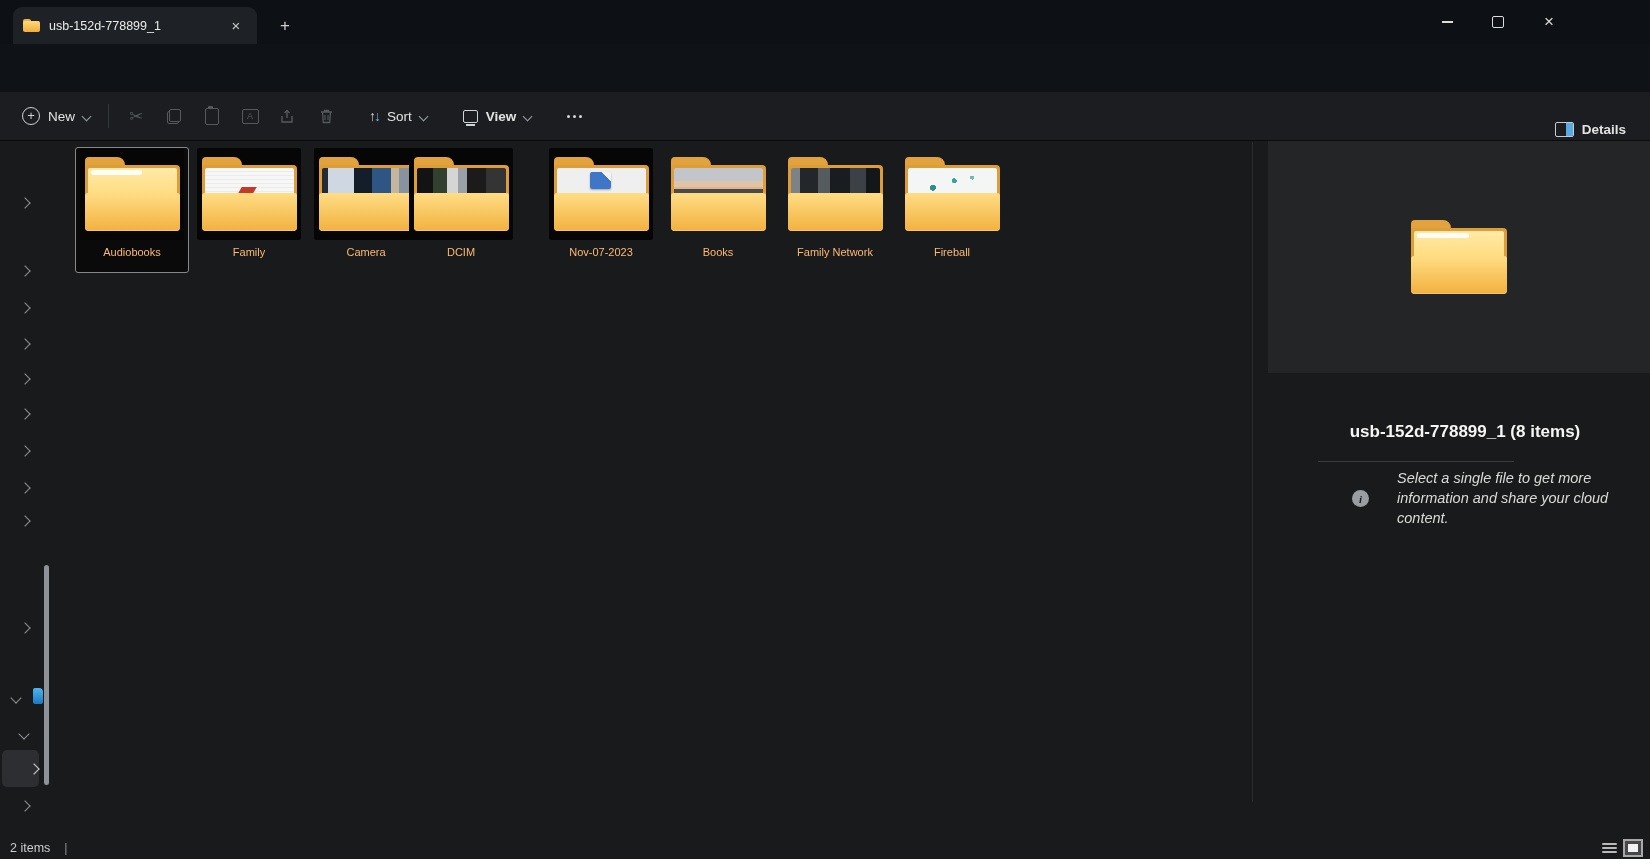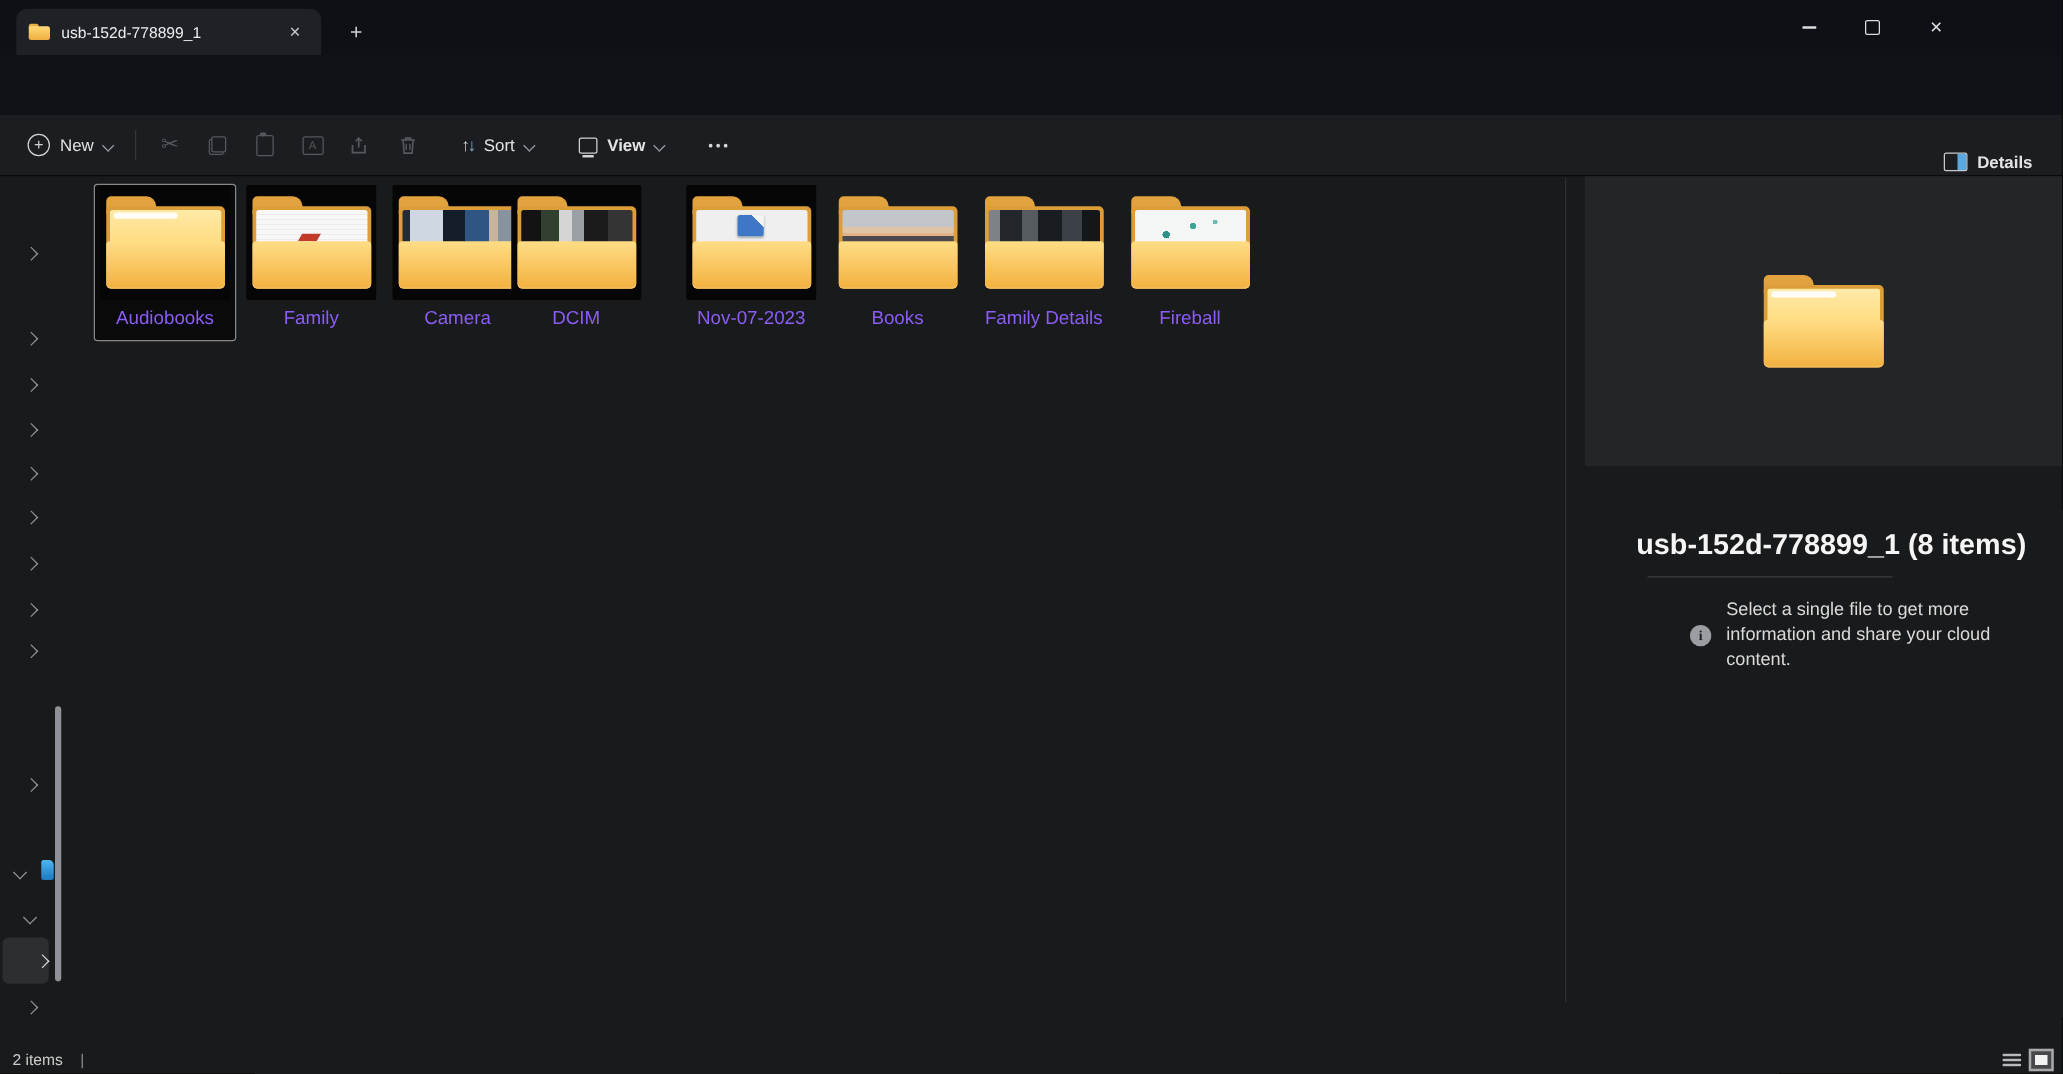--- a/index.html
+++ b/index.html
@@ -81,21 +81,21 @@
   .side-chev.down{transform:rotate(45deg);}
   .side-hover{left:2px;top:750px;width:37px;height:37px;background:#2c2e31;border-radius:5px;}
   .side-scrollbar{left:44px;top:565px;width:5px;height:220px;background:#8f9296;border-radius:3px;}
   .side-bluefrag{left:33px;top:688px;width:10px;height:16px;background:linear-gradient(180deg,#4db6f0,#1f78c0);border-radius:2px 4px 2px 2px;}
 
   
   .tile{position:absolute;top:148px;width:112px;height:124px;display:flex;flex-direction:column;align-items:center;border-radius:2px;}
   .tile.selected{background:#0a0a0a;outline:1px solid #85888b;}
   .iconbox{width:104px;height:92px;display:flex;align-items:center;justify-content:center;border-radius:2px;}
   .iconbox.dark{background:#060606;}
-  .tile .label{margin-top:6px;font-size:15px;color:#8b5cf6;white-space:nowrap;}
+  .tile .label{margin-top:6px;font-size:11px;color:#fdba74;white-space:nowrap;}
 
   .folder{position:relative;width:95px;height:74px;}
   .folder .f-tab{position:absolute;left:0;top:0;width:40px;height:14px;border-radius:4px 8px 0 0;background:#e2a33f;}
   .folder .f-back{position:absolute;left:0;top:8px;right:0;bottom:0;border-radius:4px;background:#dd9d39;}
   .folder .strip{position:absolute;left:3px;top:11px;right:3px;height:32px;border-radius:2px;overflow:hidden;background:#e8e8e8;}
   .folder .f-front{position:absolute;left:0;right:0;bottom:0;height:38px;border-radius:3px 3px 4px 4px;
                    background:linear-gradient(180deg,#ffdd85,#f2b13f);box-shadow:0 -1px 0 rgba(255,255,255,.25) inset;}
 
   .folder[data-thumb="audiobooks"] .strip,
   .folder[data-thumb="preview"] .strip{background:linear-gradient(180deg,#ffeaa8,#ffd978);}
@@ -114,23 +114,23 @@
   .folder[data-thumb="family"] .strip{background:linear-gradient(90deg,#7d8287 0 10%,#23272b 10% 30%,#565b60 30% 44%,#191d21 44% 66%,#3c4147 66% 84%,#14171a 84%);}
   .folder[data-thumb="dots"] .strip{background:
       radial-gradient(circle 3px at 28% 62%, #2e8f86 97%, transparent),
       radial-gradient(circle 2.5px at 52% 40%, #3aa398 97%, transparent),
       radial-gradient(circle 2px at 72% 30%, #6cbcb2 97%, transparent),
       #f3f6f4;}
 
   
   .vdivider{left:1252px;top:142px;width:1px;height:660px;background:#2b2d2f;}
   .previewbox{left:1268px;top:141px;width:382px;height:232px;background:#232527;display:flex;align-items:center;justify-content:center;}
-  .dp-title{left:1300px;top:422px;width:330px;font-size:23px;font-weight:bold;color:#f5f5f5;text-align:center;}
+  .dp-title{left:1300px;top:422px;width:330px;font-size:17px;font-weight:bold;color:#f5f5f5;text-align:center;}
   .dp-divider{left:1318px;top:461px;width:196px;height:1px;background:#3a3c3e;}
-  .dp-info{left:1352px;top:478px;width:265px;display:flex;gap:12px;}
+  .dp-info{left:1352px;top:468px;width:265px;display:flex;gap:28px;font-style:italic;}
   .infoicon{width:17px;height:17px;border-radius:50%;background:#9a9da1;color:#1c1d1e;flex:none;margin-top:22px;
             display:flex;align-items:center;justify-content:center;font-size:11px;font-weight:bold;font-family:"Liberation Serif","DejaVu Serif",serif;}
   .infoicon::before{content:"i";}
   .dp-info .txt{font-size:14.5px;line-height:20px;color:#dadada;}
 
   
   .sb-count{left:10px;top:841px;font-size:12.5px;color:#cccccc;display:flex;gap:14px;align-items:center;}
   .sb-pipe{color:#8b8b8b;}
   .sb-views{left:1601px;top:839px;display:flex;gap:5px;align-items:center;}
   .sb-list{width:17px;height:15px;display:flex;flex-direction:column;justify-content:space-between;padding:2px 1px;box-sizing:border-box;}
@@ -332,21 +332,21 @@
     </div>
     <div class="tile" style="left:779px;">
       <div class="iconbox">
           <div class="folder" data-thumb="family">
             <div class="f-tab"></div>
             <div class="f-back"></div>
             <div class="strip"></div>
             <div class="f-front"></div>
           </div>
         </div>
-      <div class="label">Family Details</div>
+      <div class="label">Family Network</div>
     </div>
     <div class="tile" style="left:896px;align-items:center;">
       <div class="iconbox">
           <div class="folder" data-thumb="dots">
             <div class="f-tab"></div>
             <div class="f-back"></div>
             <div class="strip"></div>
             <div class="f-front"></div>
           </div>
         </div>

